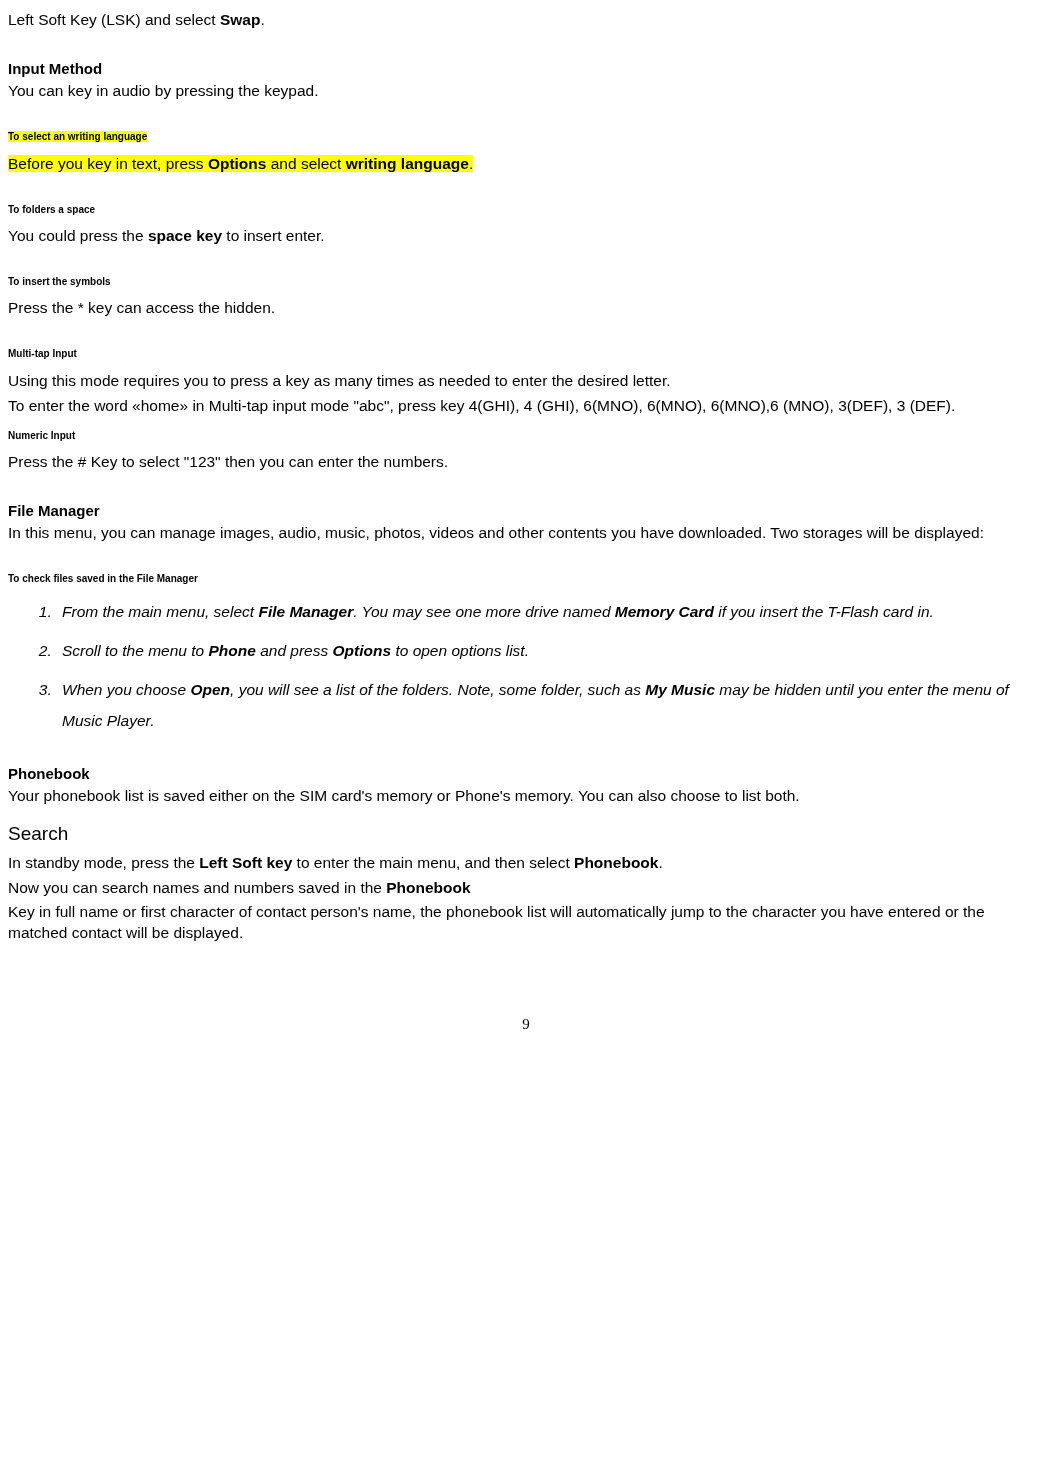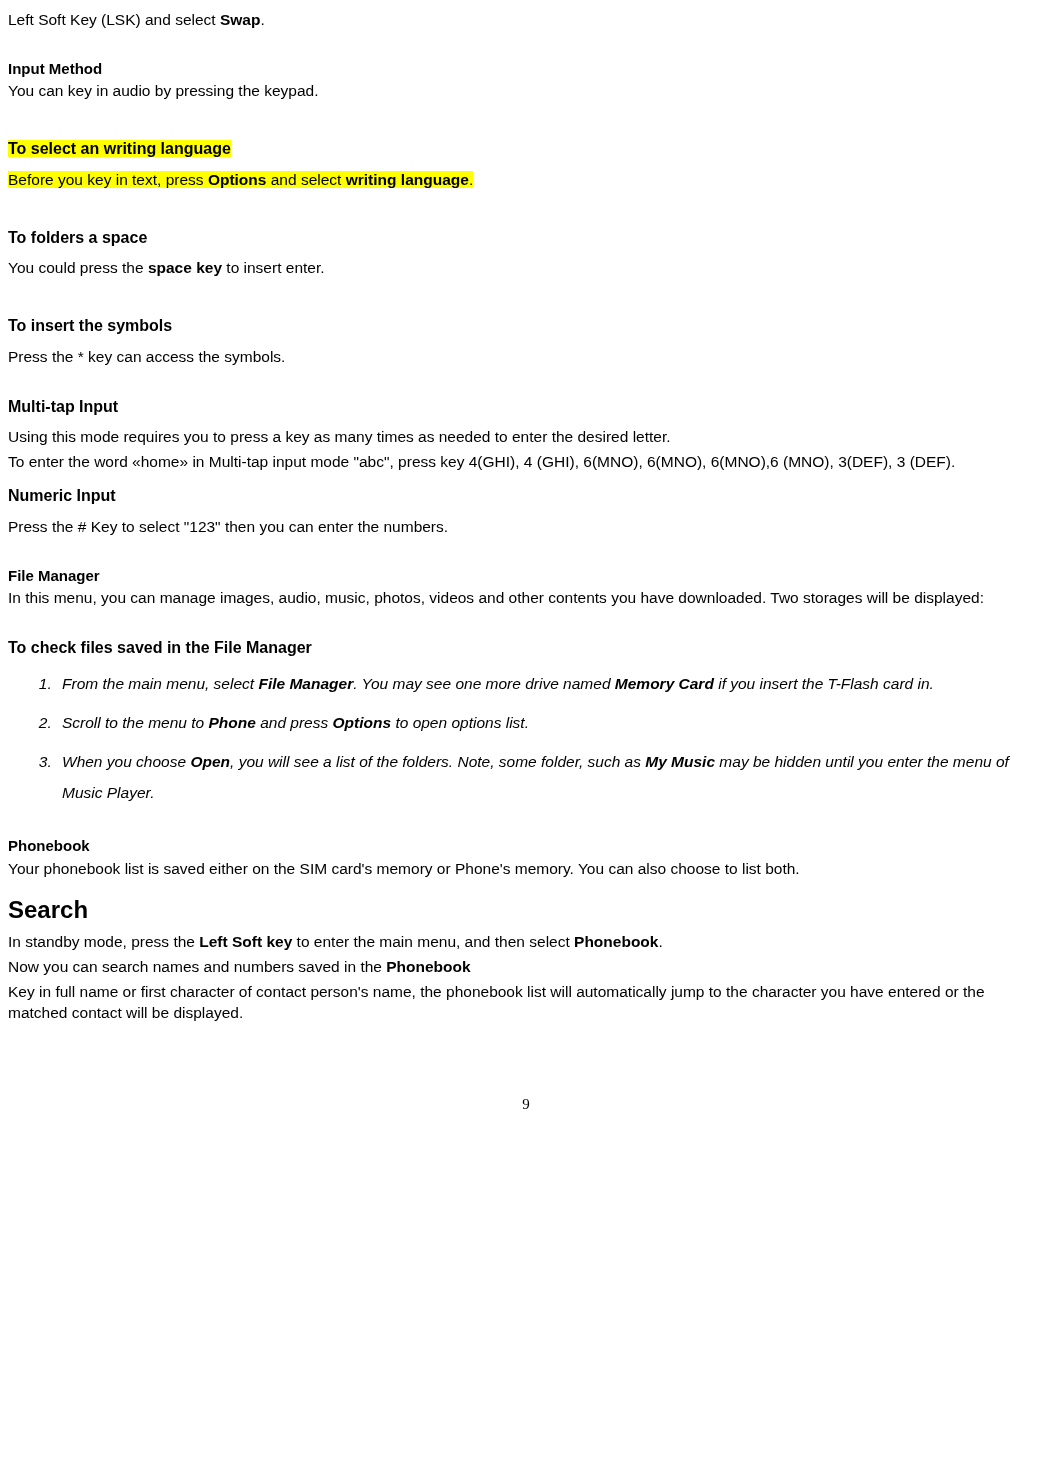--- a/index.html
+++ b/index.html
@@ -10,28 +10,28 @@
     margin: 0;
     padding: 8px 8px 30px 8px;
     max-width: 1036px;
   }
   h2 {
     font-size: 15px;
     font-weight: bold;
     margin: 28px 0 2px 0;
   }
   h3 {
-    font-size: 24px;
-    font-weight: bold;
+    font-size: 19px;
+    font-weight: normal;
     margin: 14px 0 6px 0;
   }
   .subhead {
     font-weight: bold;
-    margin: 36px 0 10px 0;
-    font-size: 16px;
+    margin: 28px 0 10px 0;
+    font-size: 10px;
   }
   .highlight {
     background: #ffff00;
   }
   p {
     margin: 4px 0 12px 0;
   }
   .tight { margin: 2px 0 4px 0; }
   ol {
     margin: 10px 0 10px 0;
@@ -68,21 +68,21 @@
     <span>Before you key in text, press </span><b>Options</b><span> and select </span><b>writing language</b><span>.</span>
   </span>
 </p>
 
 <div class="subhead">To folders a space</div>
 <p>
   <span>You could press the </span><b>space key</b><span> to insert enter.</span>
 </p>
 
 <div class="subhead">To insert the symbols</div>
-<p>Press the * key can access the symbols.</p>
+<p>Press the * key can access the hidden.</p>
 
 <div class="subhead" style="margin-top:28px">Multi-tap Input</div>
 <p class="tight">Using this mode requires you to press a key as many times as needed to enter the desired letter.</p>
 <p>To enter the word «home» in Multi-tap input mode "abc", press key 4(GHI), 4 (GHI), 6(MNO), 6(MNO), 6(MNO),6 (MNO), 3(DEF), 3 (DEF).</p>
 
 <div class="subhead" style="margin-top:10px">Numeric Input</div>
 <p>Press the # Key to select "123" then you can enter the numbers.</p>
 
 <h2>File Manager</h2>
 <p class="tight">In this menu, you can manage images, audio, music, photos, videos and other contents you have downloaded. Two storages will be displayed:</p>

